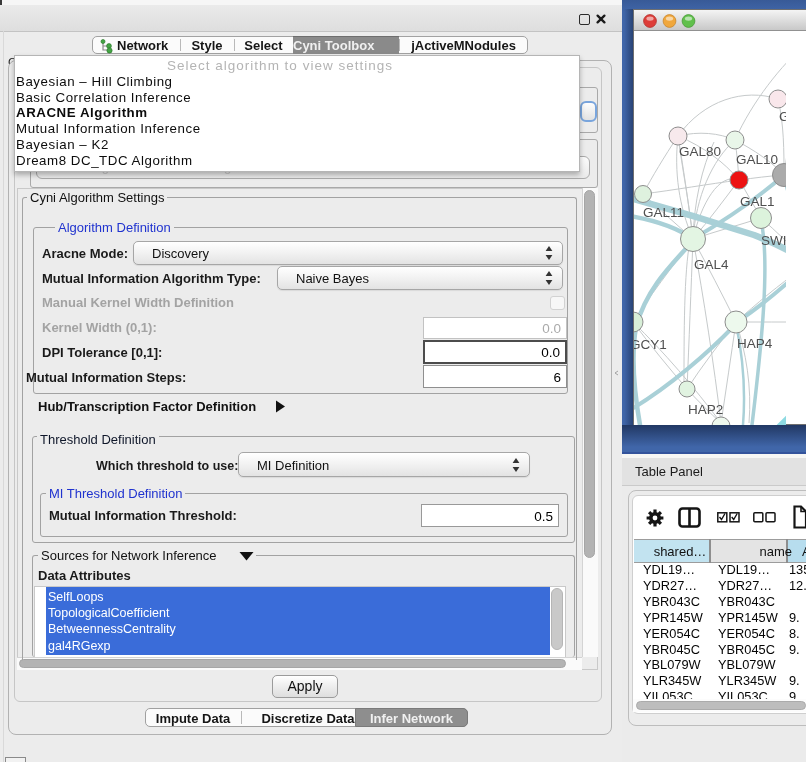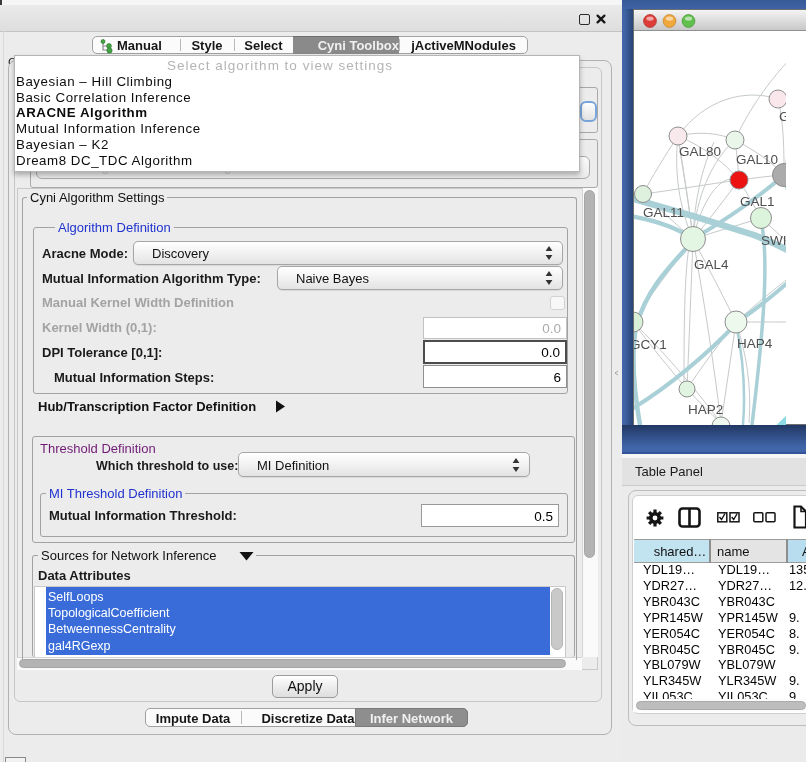--- a/index.html
+++ b/index.html
@@ -39,24 +39,24 @@
 <div class="abs" style="left:180px;top:39px;width:1px;height:12px;background:#b9b9b9;"></div>
 <div class="abs" style="left:234px;top:39px;width:1px;height:12px;background:#b9b9b9;"></div>
 <div class="abs" style="left:293px;top:36px;width:106px;height:18px;background:#8a8a8a;border-top:1px solid #6e6e6e;box-sizing:border-box;"></div>
 <div class="abs" style="left:399px;top:39px;width:1px;height:12px;background:#b9b9b9;"></div>
 <svg class="abs" style="left:100px;top:39px;" width="14" height="15" viewBox="0 0 14 15">
   <path d="M3 3 L3 11 L9 11 M3 7 L8 7" stroke="#8a8a8a" stroke-width="1.2" fill="none"></path>
   <circle cx="3" cy="2.5" r="2" fill="#44a544" stroke="#2c7a2c" stroke-width="0.7"></circle>
   <circle cx="9" cy="7" r="2.4" fill="#44a544" stroke="#2c7a2c" stroke-width="0.7"></circle>
   <circle cx="9.5" cy="11.5" r="2.6" fill="#44a544" stroke="#2c7a2c" stroke-width="0.7"></circle>
 </svg>
-<div class="abs" style="left:117px;top:38px;font-size:13px;font-weight:bold;color:#161616;">Manual</div>
+<div class="abs" style="left:117px;top:38px;font-size:13px;font-weight:bold;color:#161616;">Network</div>
 <div class="abs" style="left:180px;top:38px;width:54px;text-align:center;font-size:13px;font-weight:bold;color:#161616;">Style</div>
 <div class="abs" style="left:234px;top:38px;width:59px;text-align:center;font-size:13px;font-weight:bold;color:#161616;">Select</div>
-<div class="abs" style="left:293px;top:38px;width:106px;text-align:right;font-size:13px;font-weight:bold;color:#f0f0f0;">Cyni Toolbox</div>
+<div class="abs" style="left:293px;top:38px;width:106px;text-align:left;font-size:13px;font-weight:bold;color:#f0f0f0;">Cyni Toolbox</div>
 <div class="abs" style="left:399px;top:38px;width:129px;text-align:center;font-size:13px;font-weight:bold;color:#161616;">jActiveMNodules</div>
 
 <div class="abs" style="left:30px;top:87px;width:566px;height:44px;border:1px solid #a9a9a9;border-radius:3px;"></div>
 <div class="abs" style="left:580px;top:101px;width:17px;height:21px;border:2.5px solid #79a5dd;border-radius:6px;background:linear-gradient(#fdfdfd,#e2e2e2);box-sizing:border-box;"></div>
 <div class="abs" style="left:30px;top:139px;width:566px;height:47px;border:1px solid #a9a9a9;border-radius:3px;"></div>
 <div class="abs" style="left:36px;top:156px;width:552px;height:21px;border:1px solid #ababab;border-radius:6px;background:linear-gradient(#fbfbfb,#e9e9e9);"></div>
 <div class="abs" style="left:52px;top:159px;font-size:13px;color:#c8c8c8;">Select algorithm to view settings mode</div>
 
 <div class="abs" style="left:14px;top:55px;width:566px;height:117px;background:#ffffff;border:1px solid #b5b5b5;box-shadow:0 3px 5px rgba(0,0,0,0.28);box-sizing:border-box;"></div>
 <div class="abs" style="left:90px;top:58px;width:380px;text-align:center;font-size:13.5px;letter-spacing:1px;color:#b4b4b4;">Select algorithm to view settings</div>
@@ -107,32 +107,32 @@
 <div class="glbl" style="left:42px;top:320px;">Kernel Width (0,1):</div>
 <div class="field" style="left:423px;top:317px;width:144px;height:22px;border:1px solid #c2c2c2;box-sizing:border-box;">
     <span class="fv" style="color:#aaa;">0.0</span>
   </div>
 
 <div class="blbl" style="left:42px;top:345px;">DPI Tolerance [0,1]:</div>
 <div class="field" style="left:423px;top:340px;width:144px;height:24px;border:2px solid #4c4c4c;box-sizing:border-box;">
     <span class="fv" style="color:#000;">0.0</span>
   </div>
 
-<div class="blbl" style="left:54px;top:370px;">Mutual Information Steps:</div>
+<div class="blbl" style="left:26px;top:370px;">Mutual Information Steps:</div>
 <div class="field" style="left:423px;top:365px;width:144px;height:23px;border:1px solid #8f8f8f;box-sizing:border-box;">
     <span class="fv" style="color:#000;">6</span>
   </div>
 
 <div class="abs" style="left:38px;top:399px;font-size:13px;font-weight:bold;color:#111;">Hub/Transcription Factor Definition</div>
 <svg class="abs" style="left:274px;top:400px;" width="12" height="13" viewBox="0 0 12 13">
     <path d="M2 0.5 L11 6.5 L2 12.5 Z" fill="#111"></path>
   </svg>
 
 <div class="group" style="left:32px;top:436px;width:541px;height:105px;"></div>
-<div class="gtitle" style="left:37px;top:441px;color:#701a75;">Threshold Definition</div>
+<div class="gtitle" style="left:37px;top:432px;color:#0f172a;">Threshold Definition</div>
 <div class="blbl" style="left:96px;top:459px;font-size:12.5px;">Which threshold to use:</div>
 <div class="combo" style="left:238px;top:452px;width:290px;height:23px;">
     <span class="ct">MI Definition</span>
  <svg class="spin" viewBox="0 0 8 14">
       <path d="M4 0 L7.4 5 H0.6 Z" fill="#333"></path>
       <path d="M4 14 L7.4 9 H0.6 Z" fill="#333"></path>
     </svg>
   </div>
 
 <div class="group" style="left:40px;top:493px;width:526px;height:42px;"></div>
@@ -308,21 +308,21 @@
  <path d="M1.5 1.5 H8 L13 6.5 V22.5 H1.5 Z" fill="none" stroke="#151515" stroke-width="2.2"></path>
  <path d="M8 1.5 V6.5 H13" fill="none" stroke="#151515" stroke-width="1.6"></path>
 </svg>
 
 <div class="abs" style="left:634px;top:539px;width:75px;height:24px;background:#c2e3f0;border-top:1px solid #9c9c9c;border-bottom:1px solid #9c9c9c;box-sizing:border-box;"></div>
 <div class="abs" style="left:709px;top:539px;width:2px;height:24px;background:#8e8e8e;"></div>
 <div class="abs" style="left:711px;top:539px;width:75px;height:24px;background:#e4e4e4;border-top:1px solid #9c9c9c;border-bottom:1px solid #9c9c9c;box-sizing:border-box;"></div>
 <div class="abs" style="left:786px;top:539px;width:2px;height:24px;background:#8e8e8e;"></div>
 <div class="abs" style="left:788px;top:539px;width:18px;height:24px;background:#b7ddee;border-top:1px solid #9c9c9c;border-bottom:1px solid #9c9c9c;box-sizing:border-box;"></div>
 <div class="abs" style="left:642px;top:544px;width:76px;text-align:center;font-size:13px;color:#111;">shared…</div>
-<div class="abs" style="left:717px;top:544px;width:75px;text-align:left;font-size:13px;color:#111;">name</div>
+<div class="abs" style="left:717px;top:544px;width:75px;text-align:right;font-size:13px;color:#111;">name</div>
 <div class="abs" style="left:802px;top:544px;font-size:13px;color:#111;">A</div>
 
 <div class="abs" style="left:643px;top:562px;font-size:12.8px;color:#050505;line-height:15.9px;">YDL19…<br>YDR27…<br>YBR043C<br>YPR145W<br>YER054C<br>YBR045C<br>YBL079W<br>YLR345W<br>YIL053C</div>
 <div class="abs" style="left:718px;top:562px;font-size:12.8px;color:#050505;line-height:15.9px;">YDL19…<br>YDR27…<br>YBR043C<br>YPR145W<br>YER054C<br>YBR045C<br>YBL079W<br>YLR345W<br>YIL053C</div>
 <div class="abs" style="left:789px;top:562px;font-size:12.8px;color:#050505;line-height:15.9px;white-space:nowrap;">135<br>12.<br>&nbsp;<br>9.<br>8.<br>9.<br>&nbsp;<br>9.<br>9.</div>
 
 <div class="abs" style="left:633px;top:699px;width:173px;height:13px;background:#fcfcfc;"></div>
 <div class="abs" style="left:636px;top:701px;width:170px;height:9px;background:#bdbdbd;border:1px solid #ababab;border-radius:5px;box-sizing:border-box;"></div>
 
 </body></html>

